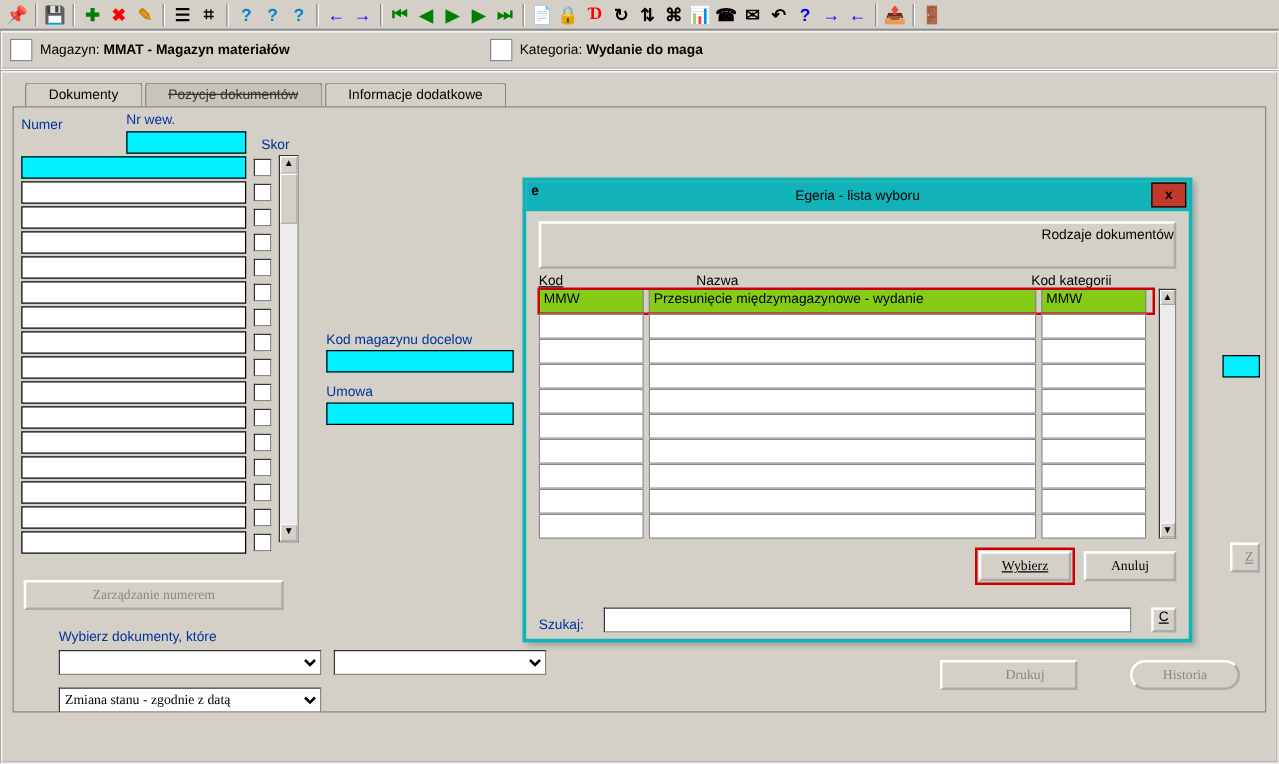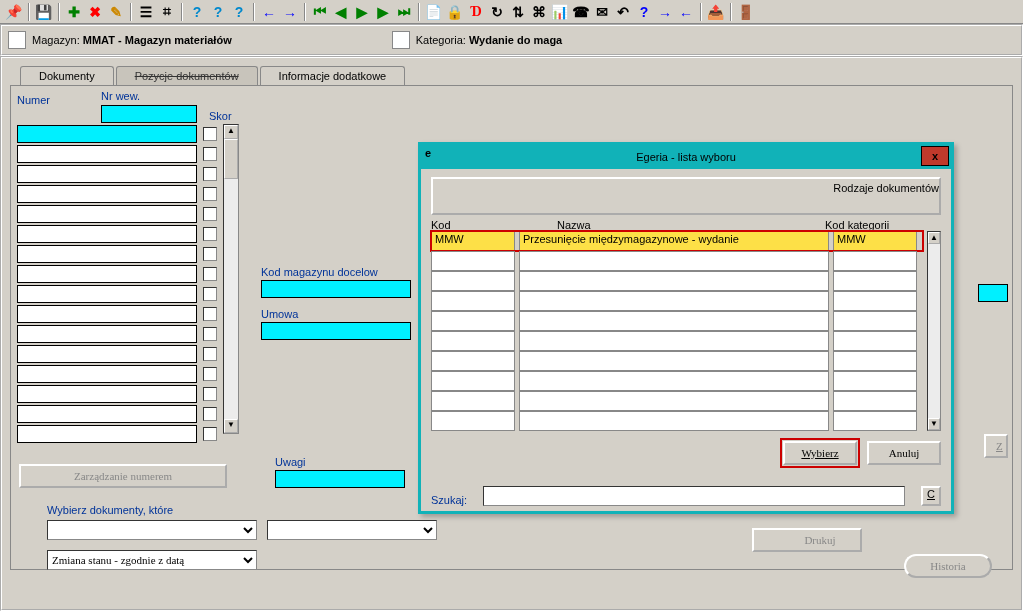--- a/index.html
+++ b/index.html
@@ -183,21 +183,21 @@
   .dlg-row .cell {
     height: 20px;
     border: 1px solid #888;
     background: #fff;
     padding: 1px 3px;
     overflow: hidden;
   }
   .dlg-row .cell.kod { width: 84px; }
   .dlg-row .cell.naz { width: 310px; margin: 0 4px; }
   .dlg-row .cell.kat { width: 84px; }
-  .dlg-row.sel .cell { background: #fde047; }
+  .dlg-row.sel .cell { background: #84cc16; }
   .dlg-row.sel { outline: 2px solid #c00; outline-offset: -1px; }
 
   .dlg-scroll-v {
     width: 14px;
     border: 1px inset #888; background: #ececec;
     display: flex; flex-direction: column; justify-content: space-between;
     margin-left: 4px;
   }
   .dlg-scroll-v .btn { height:12px; background:#d4d0c8; border:1px outset #fff; font-size:8px; text-align:center; }
 
@@ -404,40 +404,36 @@
     </div>
     <div style="position:absolute; left:250px; top:222px;">
       <label class="fld">Umowa</label>
       <div class="cyan-input" style="width:150px; margin-top:2px"></div>
     </div>
 
     <div class="cyan-input" style="position:absolute; right:4px; top:198px; width:30px;"></div>
 
     <button class="btn3d disabled" style="position:absolute; left:8px; top:378px; width:208px;">Zarządzanie numerem</button>
 
-    <div style="position:absolute; left:264px; top:370px;">
-      <label class="fld">Uwagi</label>
-      <div class="cyan-input" style="width:130px; margin-top:2px"></div>
-    </div>
 
     <button class="btn3d disabled" style="position:absolute; right:4px; top:348px; width:24px; text-decoration:underline;">Z</button>
 
     <div style="position:absolute; left:6px; top:418px;margin-left:30px;">
       <label class="fld">Wybierz dokumenty, które</label><br>
       <div style="display:flex; gap:10px; margin-top:4px;">
         <select class="combo" style="width:210px"><option></option></select>
         <select class="combo" style="width:170px"><option></option></select>
       </div>
       <select class="combo" style="width:210px; margin-top:10px;">
         <option>Zmiana stanu - zgodnie z datą</option>
       </select>
     </div>
 
     <button class="btn3d disabled" style="position:absolute; right:150px; top:442px; width:110px;padding-left:36px;">Drukuj</button>
-    <button class="btn3d disabled" style="position:absolute; right:20px;  top:468px; width:88px;border-radius:12px;">Historia</button>
+    <button class="btn3d disabled" style="position:absolute; right:20px;  top:442px; width:88px;border-radius:12px;">Historia</button>
 
   </div>
 </div>
 
 <div class="dialog">
   <div class="dlg-title">
     <span class="dlg-e">e</span>
     <span>Egeria - lista wyboru</span>
     <span class="close">x</span>
   </div>

